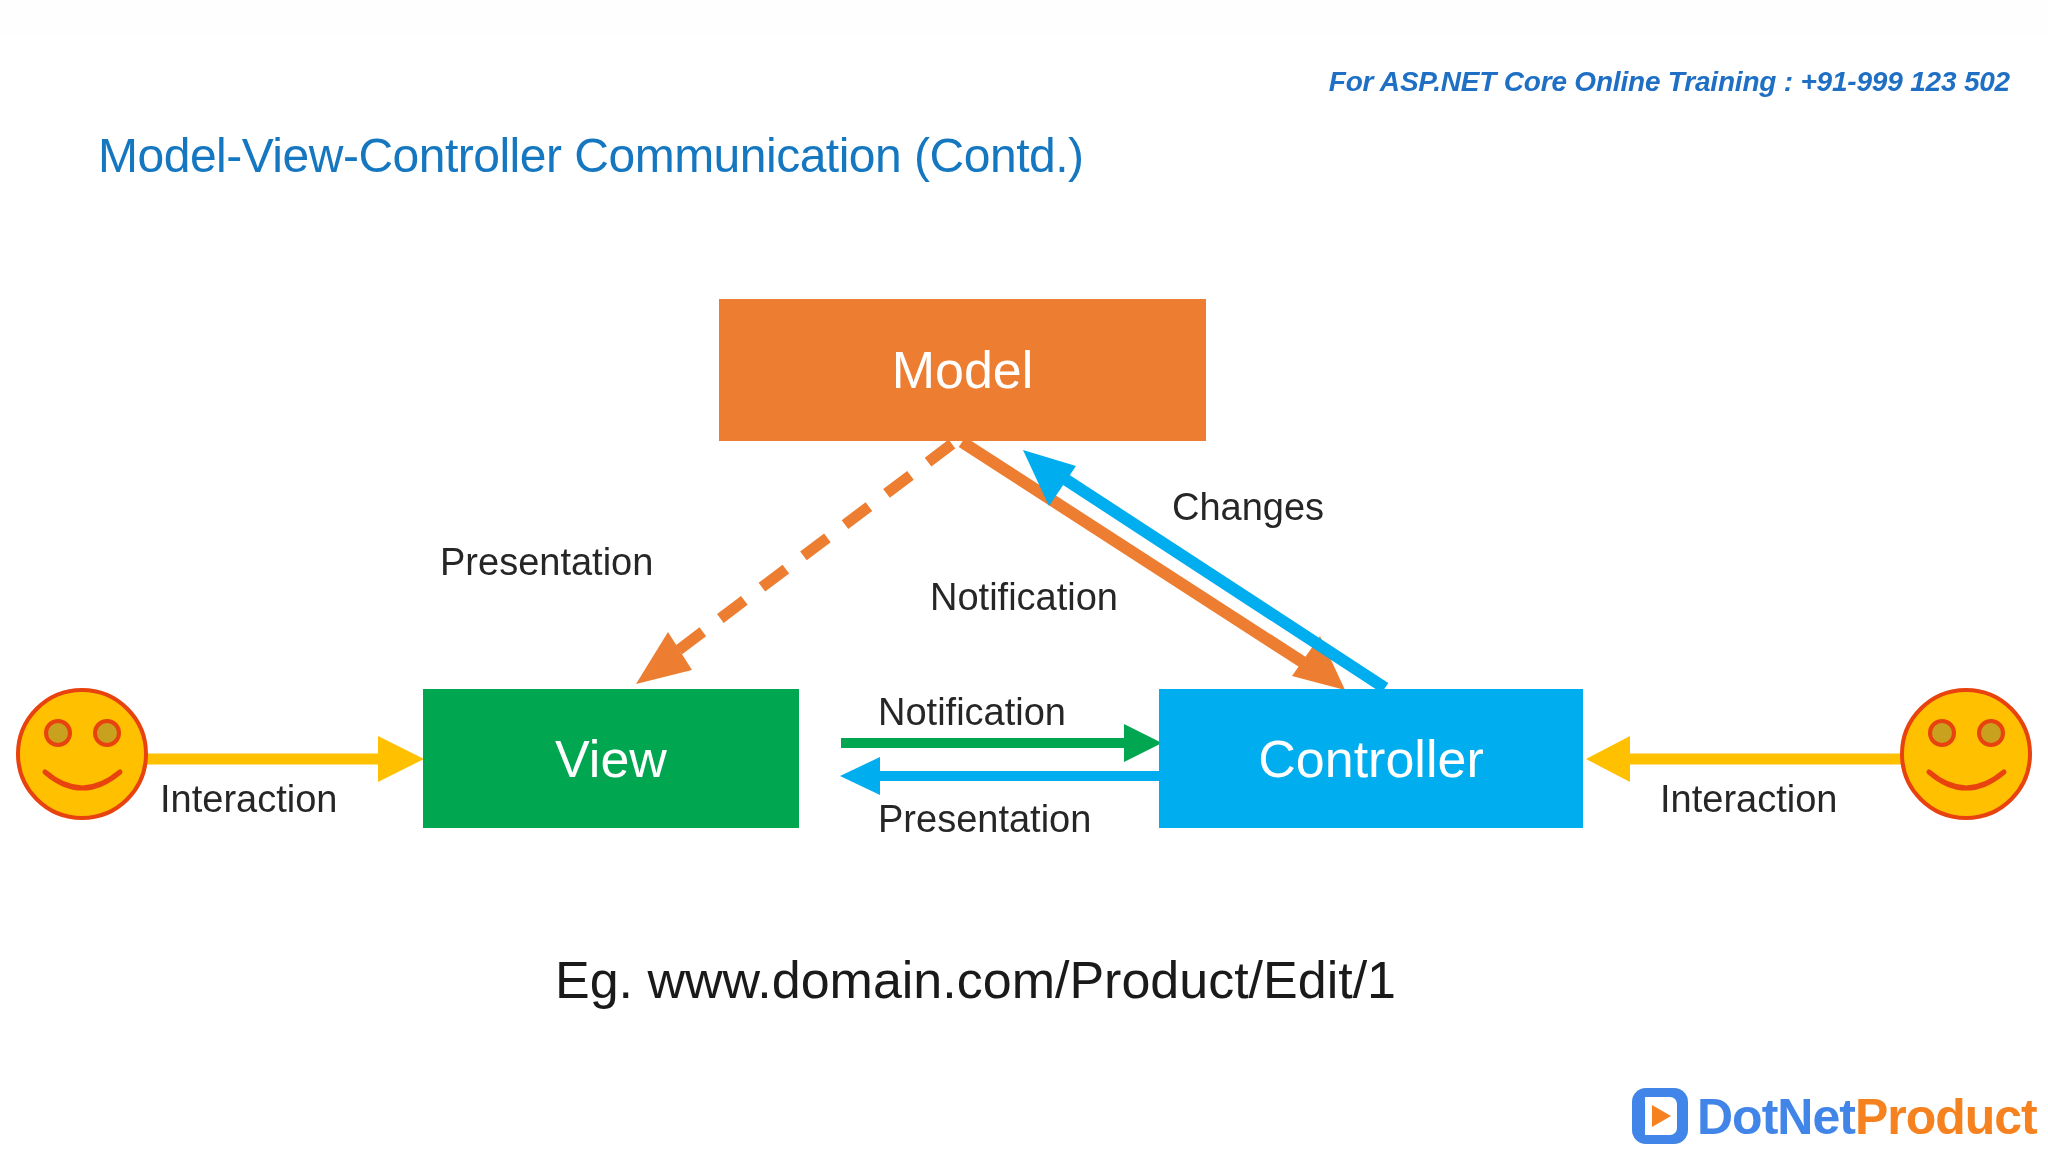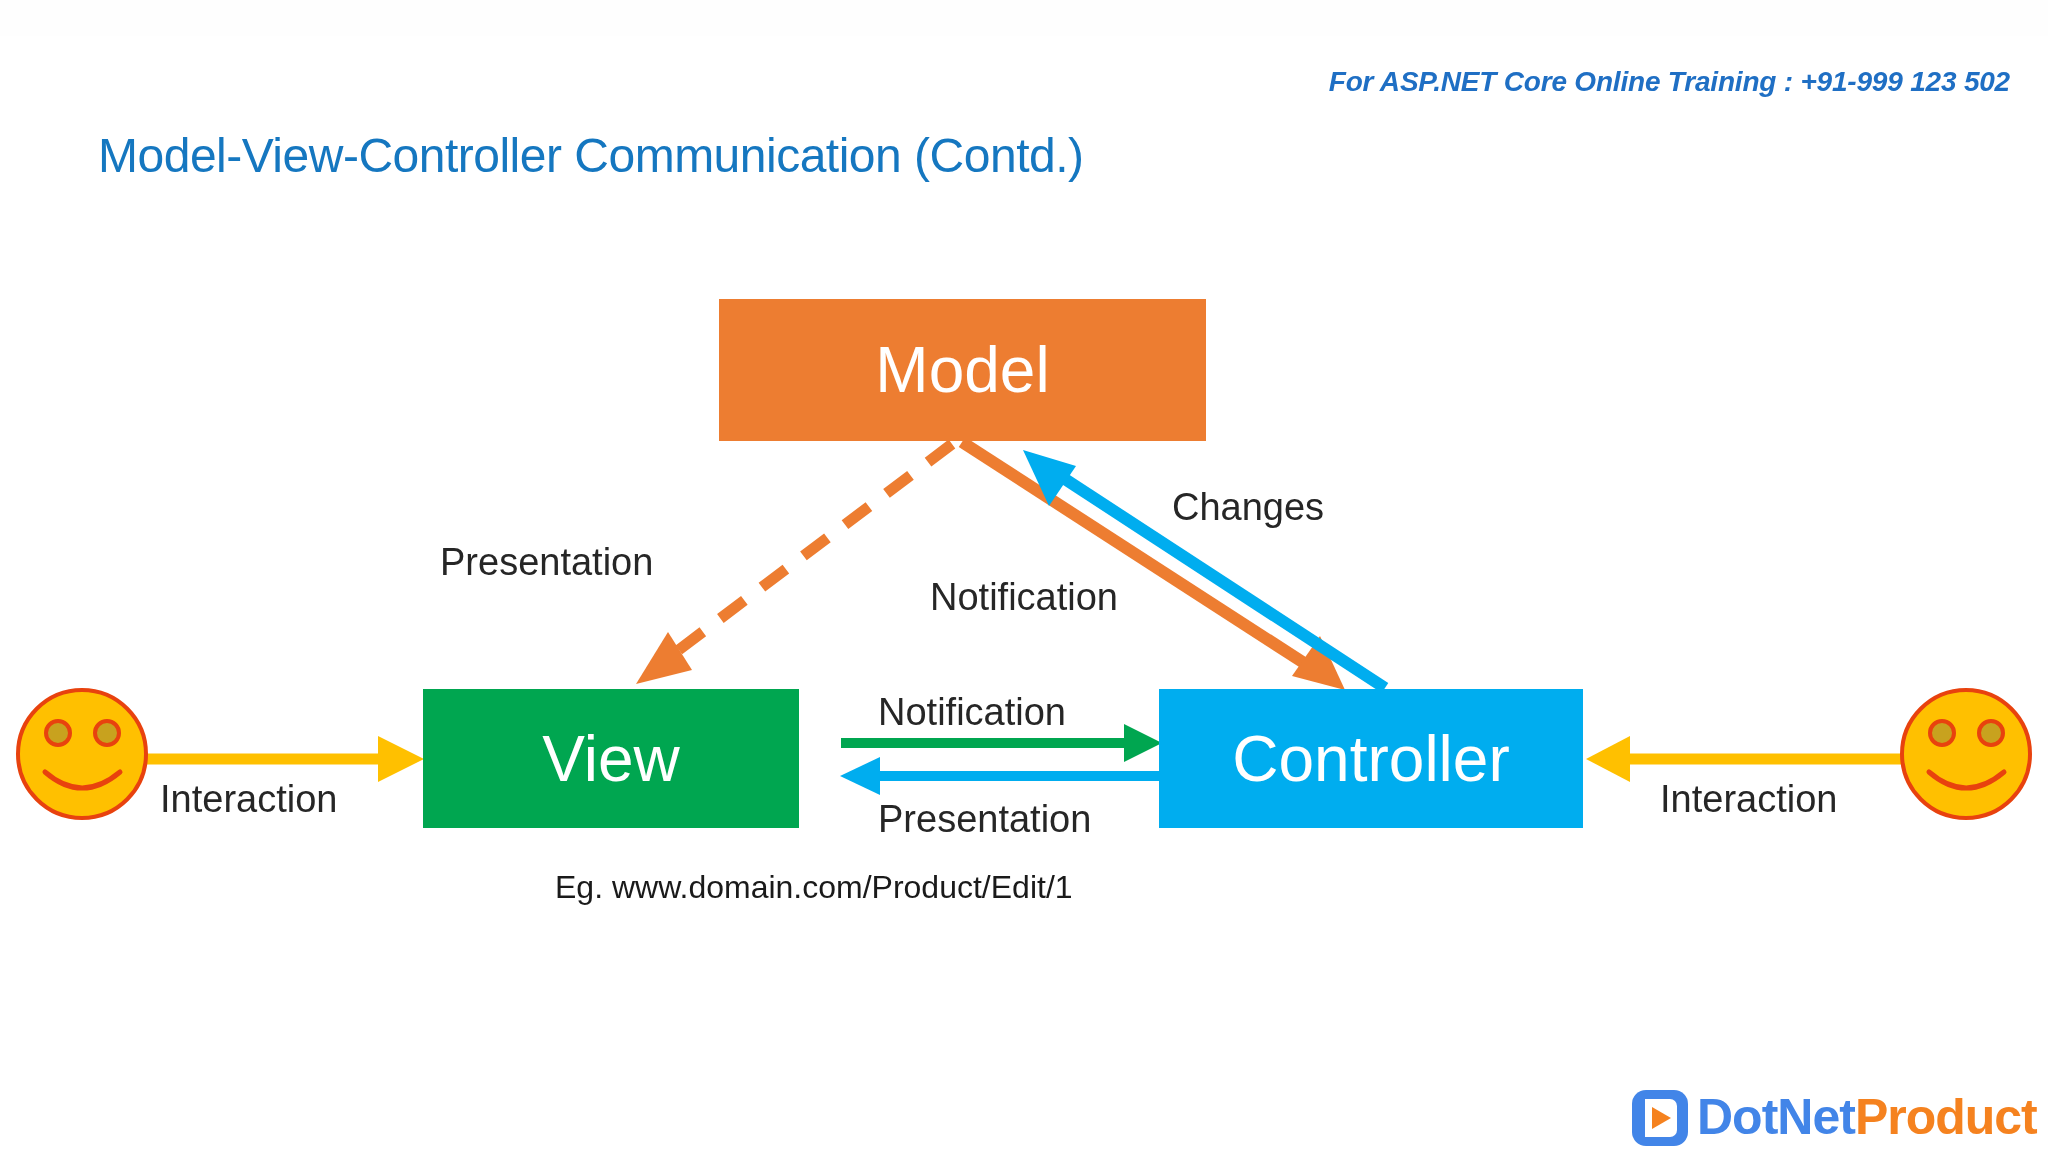--- a/index.html
+++ b/index.html
@@ -49,21 +49,21 @@
     letter-spacing: -0.5px;
   }
 
   
   .node-box {
     position: absolute;
     display: flex;
     align-items: center;
     justify-content: center;
     color: #ffffff;
-    font-size: 64px;
+    font-size: 52px;
     font-weight: normal;
     z-index: 6;
   }
   #box-model {
     left: 719px; top: 263px;
     width: 487px; height: 142px;
     background: #ED7D31;
   }
   #box-view {
     left: 423px; top: 653px;
@@ -87,22 +87,22 @@
   #label-presentation-top { left: 440px; top: 505px; }
   #label-changes          { left: 1172px; top: 450px; }
   #label-notification-mid { left: 930px; top: 540px; }
   #label-notification-vc  { left: 878px; top: 655px; }
   #label-presentation-cv  { left: 878px; top: 762px; }
   #label-interaction-left { left: 160px; top: 742px; }
   #label-interaction-right{ left: 1660px; top: 742px; }
 
   .example-url {
     position: absolute;
-    left: 555px; top: 833px;
-    font-size: 32px;
+    left: 555px; top: 914px;
+    font-size: 52px;
     color: #1a1a1a;
     white-space: nowrap;
   }
 
   
   #arrow-layer {
     position: absolute;
     left: 0; top: 0;
     width: 2048px;
     height: 1152px;
@@ -116,21 +116,21 @@
     height: 1152px;
     z-index: 5;
   }
 
   
   .brand-logo {
     position: absolute;
     left: 1608px;
     top: 1052px;
     display: flex;
-    align-items: flex-end;
+    align-items: flex-start;
     z-index: 8;
     padding-left: 24px;
   }
   .brand-mark {
     width: 56px; height: 56px;
     background: #4285E8;
     border-radius: 14px;
     position: relative;
     margin-right: 9px;
   }

